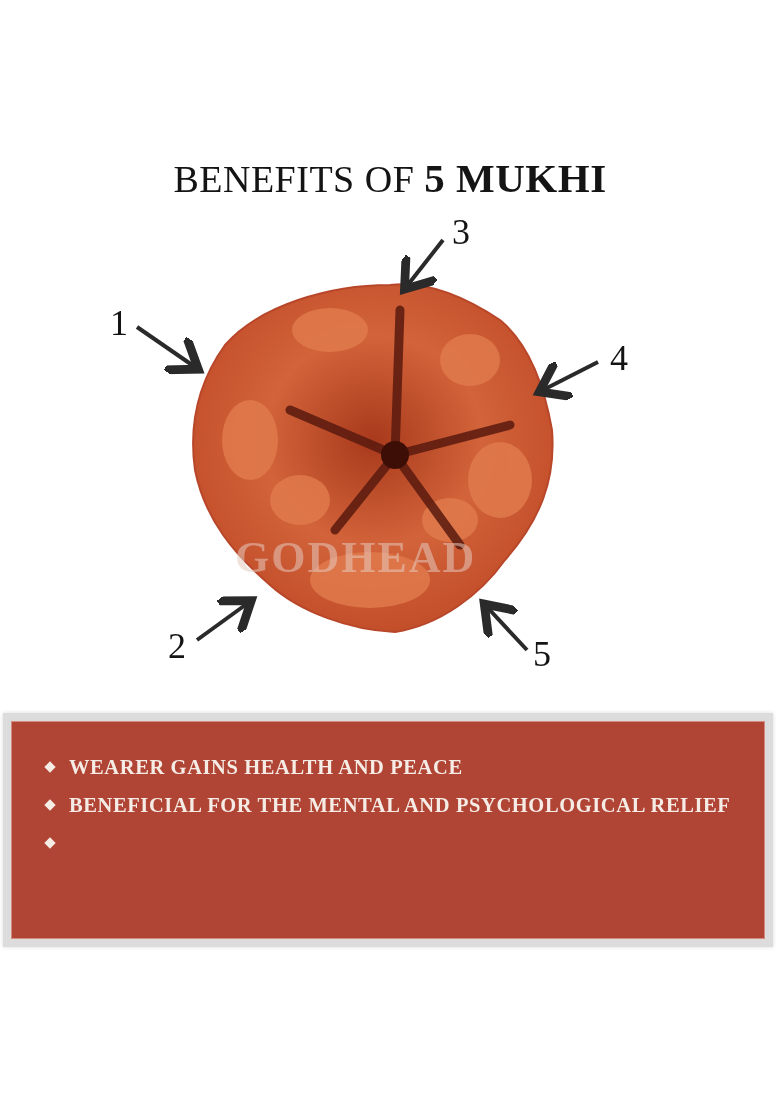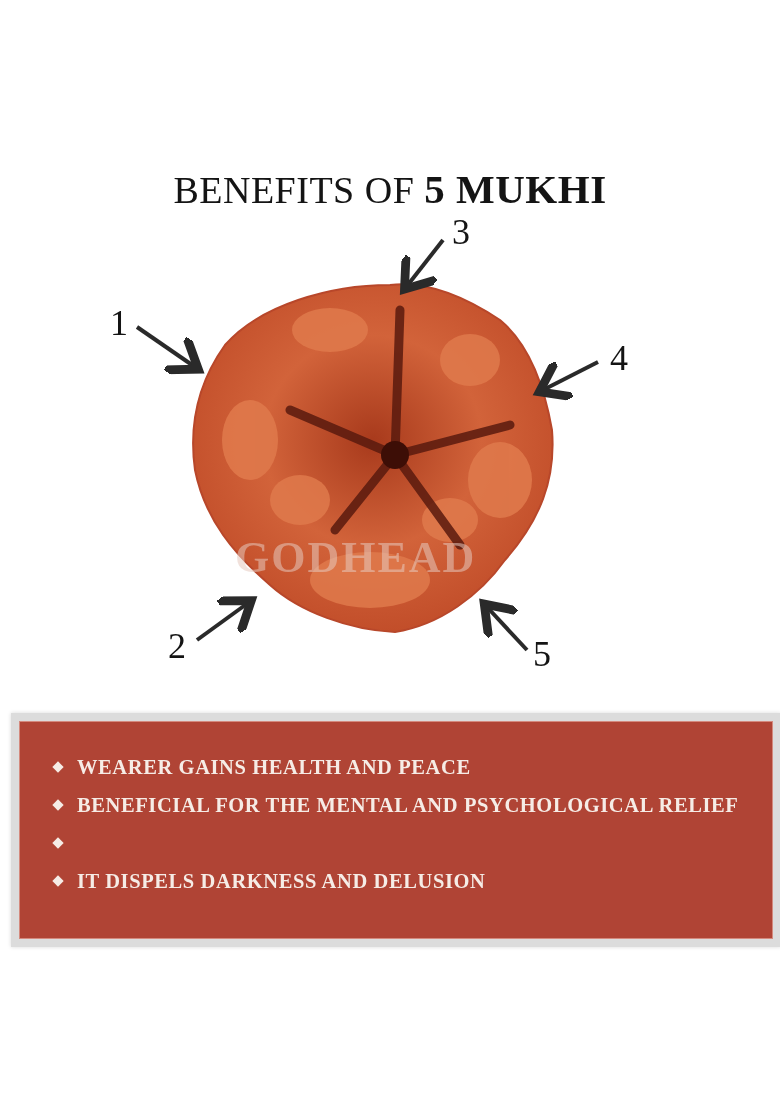--- a/index.html
+++ b/index.html
@@ -1,35 +1,35 @@
 <!DOCTYPE html>
 <html><head>
   <meta charset="utf-8">
   <style>
     html, body { margin: 0; padding: 0; }
     body {
       width: 780px; height: 1108px; background: #ffffff; position: relative; overflow: hidden;
       font-family: "Liberation Serif", "DejaVu Serif", serif;
     }
     .title {
-      position: absolute; left: 0; top: 140px; width: 780px; text-align: center;
+      position: absolute; left: 0; top: 129px; width: 780px; text-align: center;
       font-size: 38px; color: #141414; letter-spacing: 0.5px; font-weight: normal;
     }
     .title .bold { font-weight: bold; font-size: 41px; }
     .figure { position: absolute; left: 0; top: 200px; width: 780px; height: 480px; }
     .figure svg { position: absolute; left: 0; top: 0; }
     .label-num {
       position: absolute; font-size: 36px; color: #141414; line-height: 1;
     }
     .watermark {
       position: absolute; left: 235px; top: 532px; font-size: 44px; color: rgba(230,200,190,0.55);
       letter-spacing: 2px; font-weight: bold; text-align: center;
     }
     .benefits-frame {
-      position: absolute; left: 11px; top: 713px; width: 770px; height: 234px;
+      position: absolute; left: 3px; top: 713px; width: 770px; height: 234px;
       background: #dcdcdc; box-shadow: 0 0 4px rgba(0,0,0,0.15);
     }
     .benefits-box {
       position: absolute; left: 8px; top: 8px; right: 8px; bottom: 8px;
       background: #b04435; border: 1px solid #d48a7e;
     }
     .benefits-list { list-style: none; margin: 0; padding: 0; position: absolute; left: 30px; top: 26px; }
     .benefits-list li {
       height: 38px; display: flex; align-items: center; color: #f6ece6;
       font-size: 20.5px; font-weight: bold; letter-spacing: 0.6px; white-space: nowrap;
@@ -99,19 +99,15 @@
           <span class="bullet"></span>
           <span>WEARER GAINS HEALTH AND PEACE</span>
         </li>
       <li>
           <span class="bullet"></span>
           <span>BENEFICIAL FOR THE MENTAL AND PSYCHOLOGICAL RELIEF</span>
         </li>
       <li>
           <span class="bullet"></span>
         </li>
-      <li>
-          <span class="bullet"></span>
-          <span>IT DISPELS DARKNESS AND DELUSION</span>
-        </li>
     </ul>
   </div>
 </div>
 
 </body></html>

